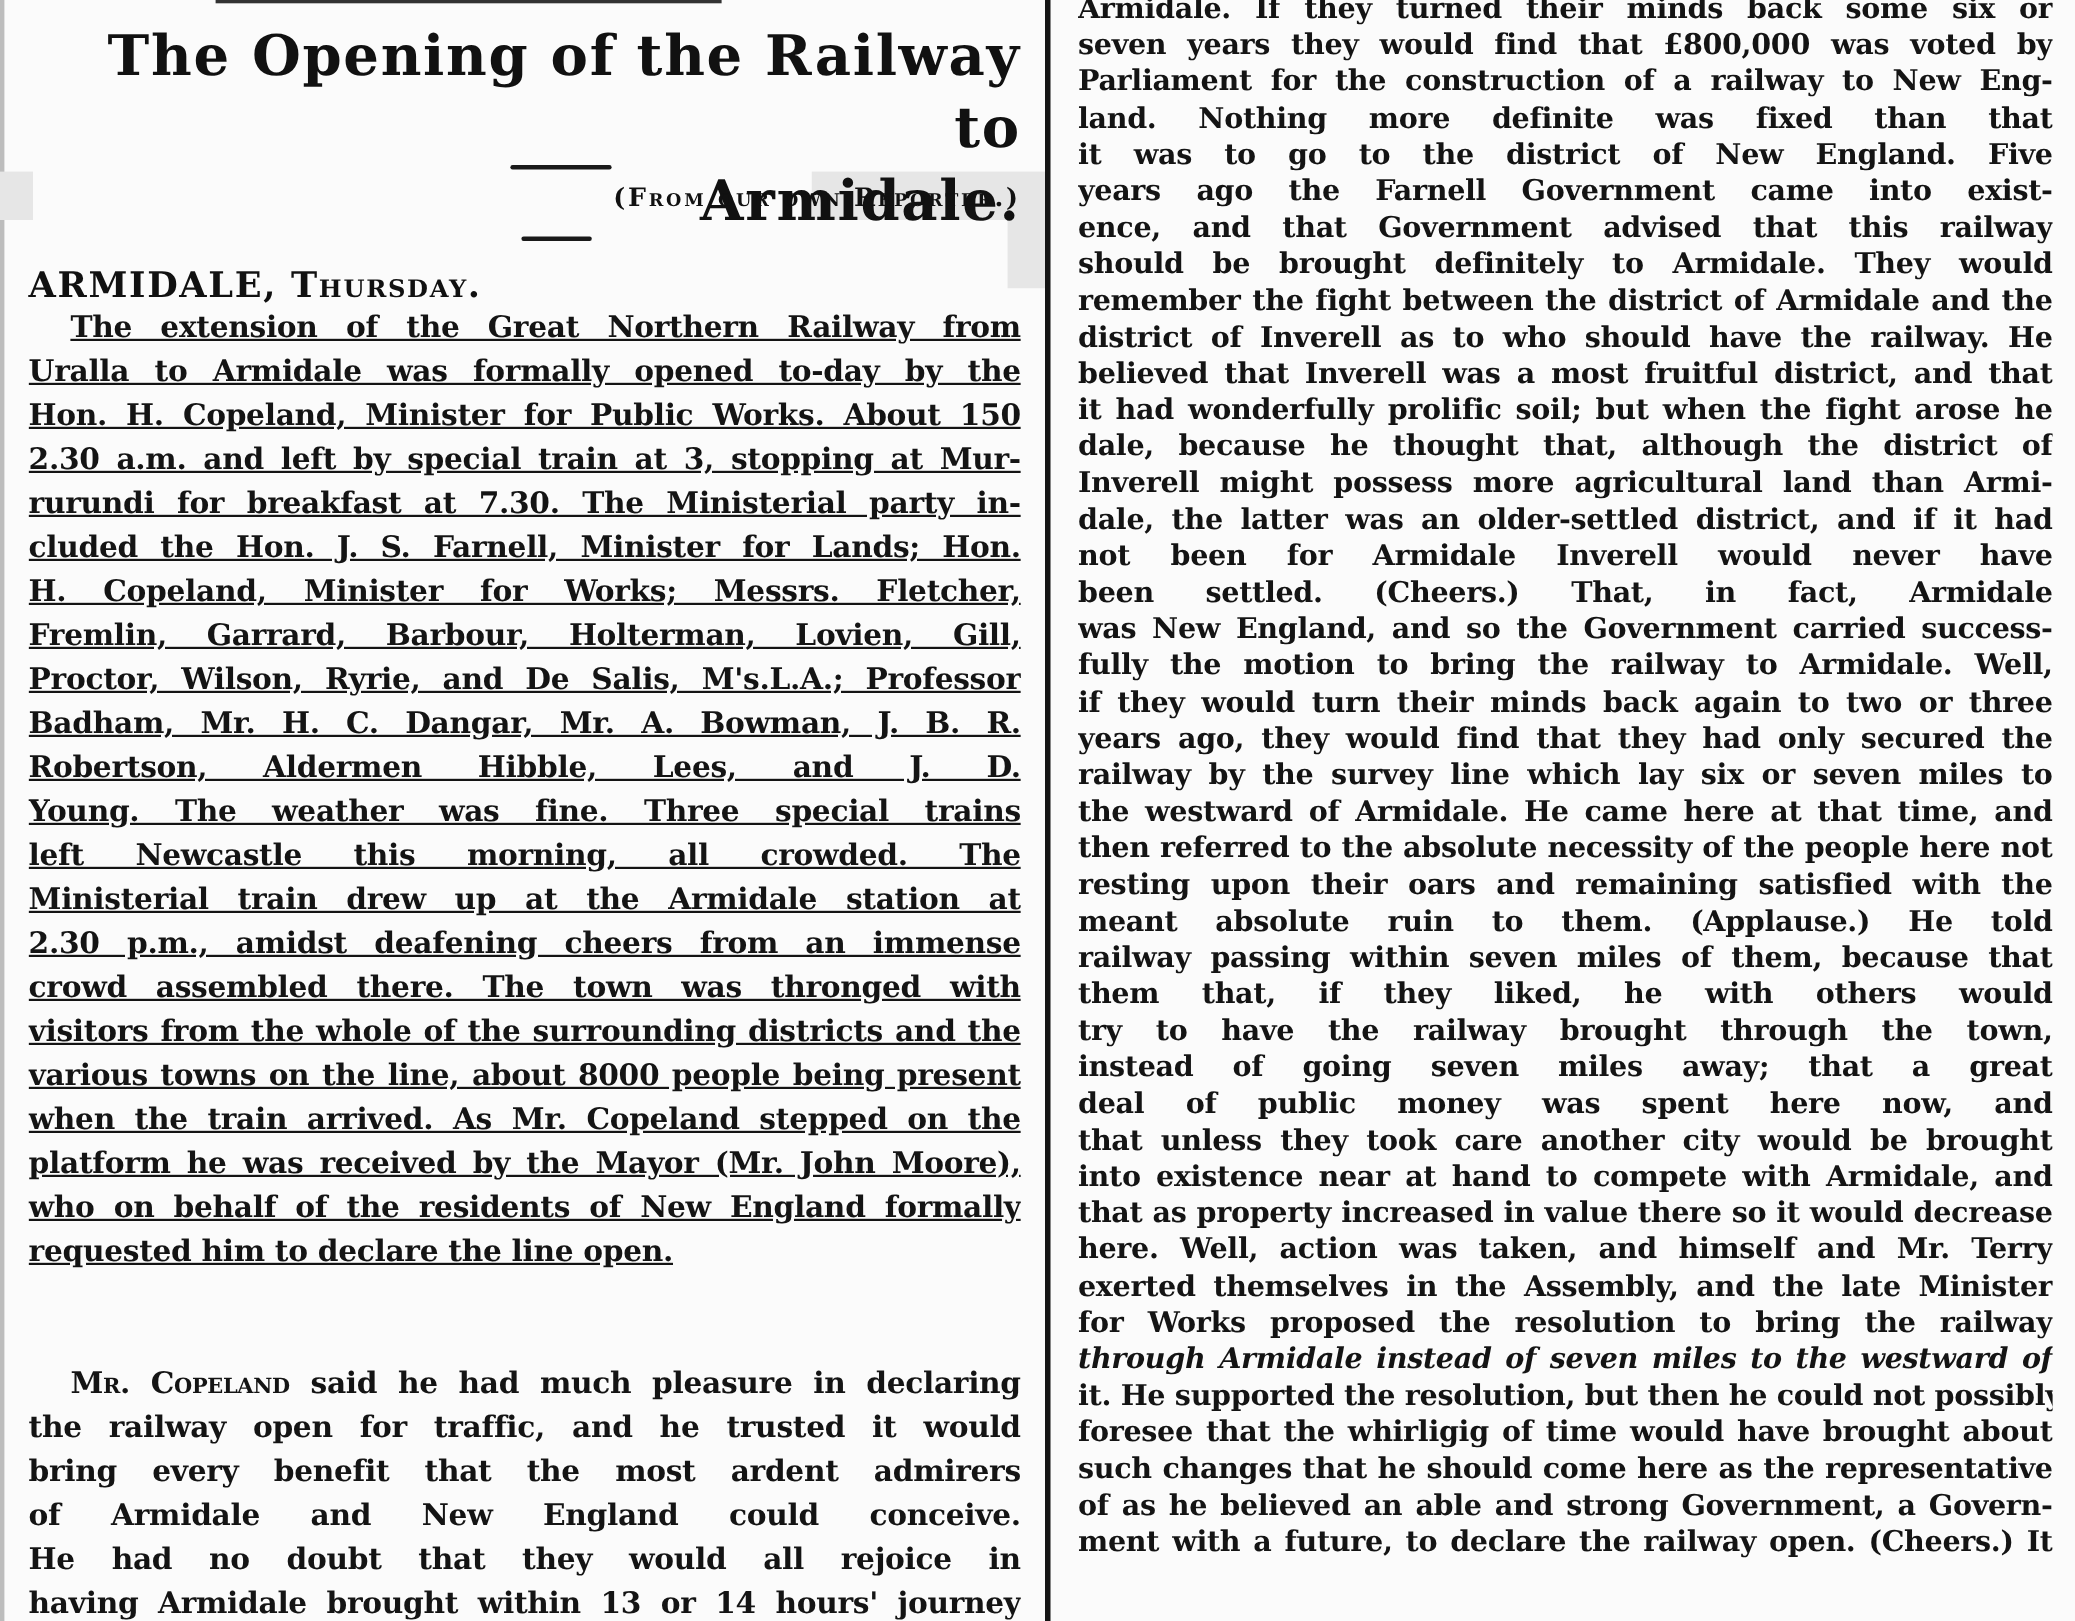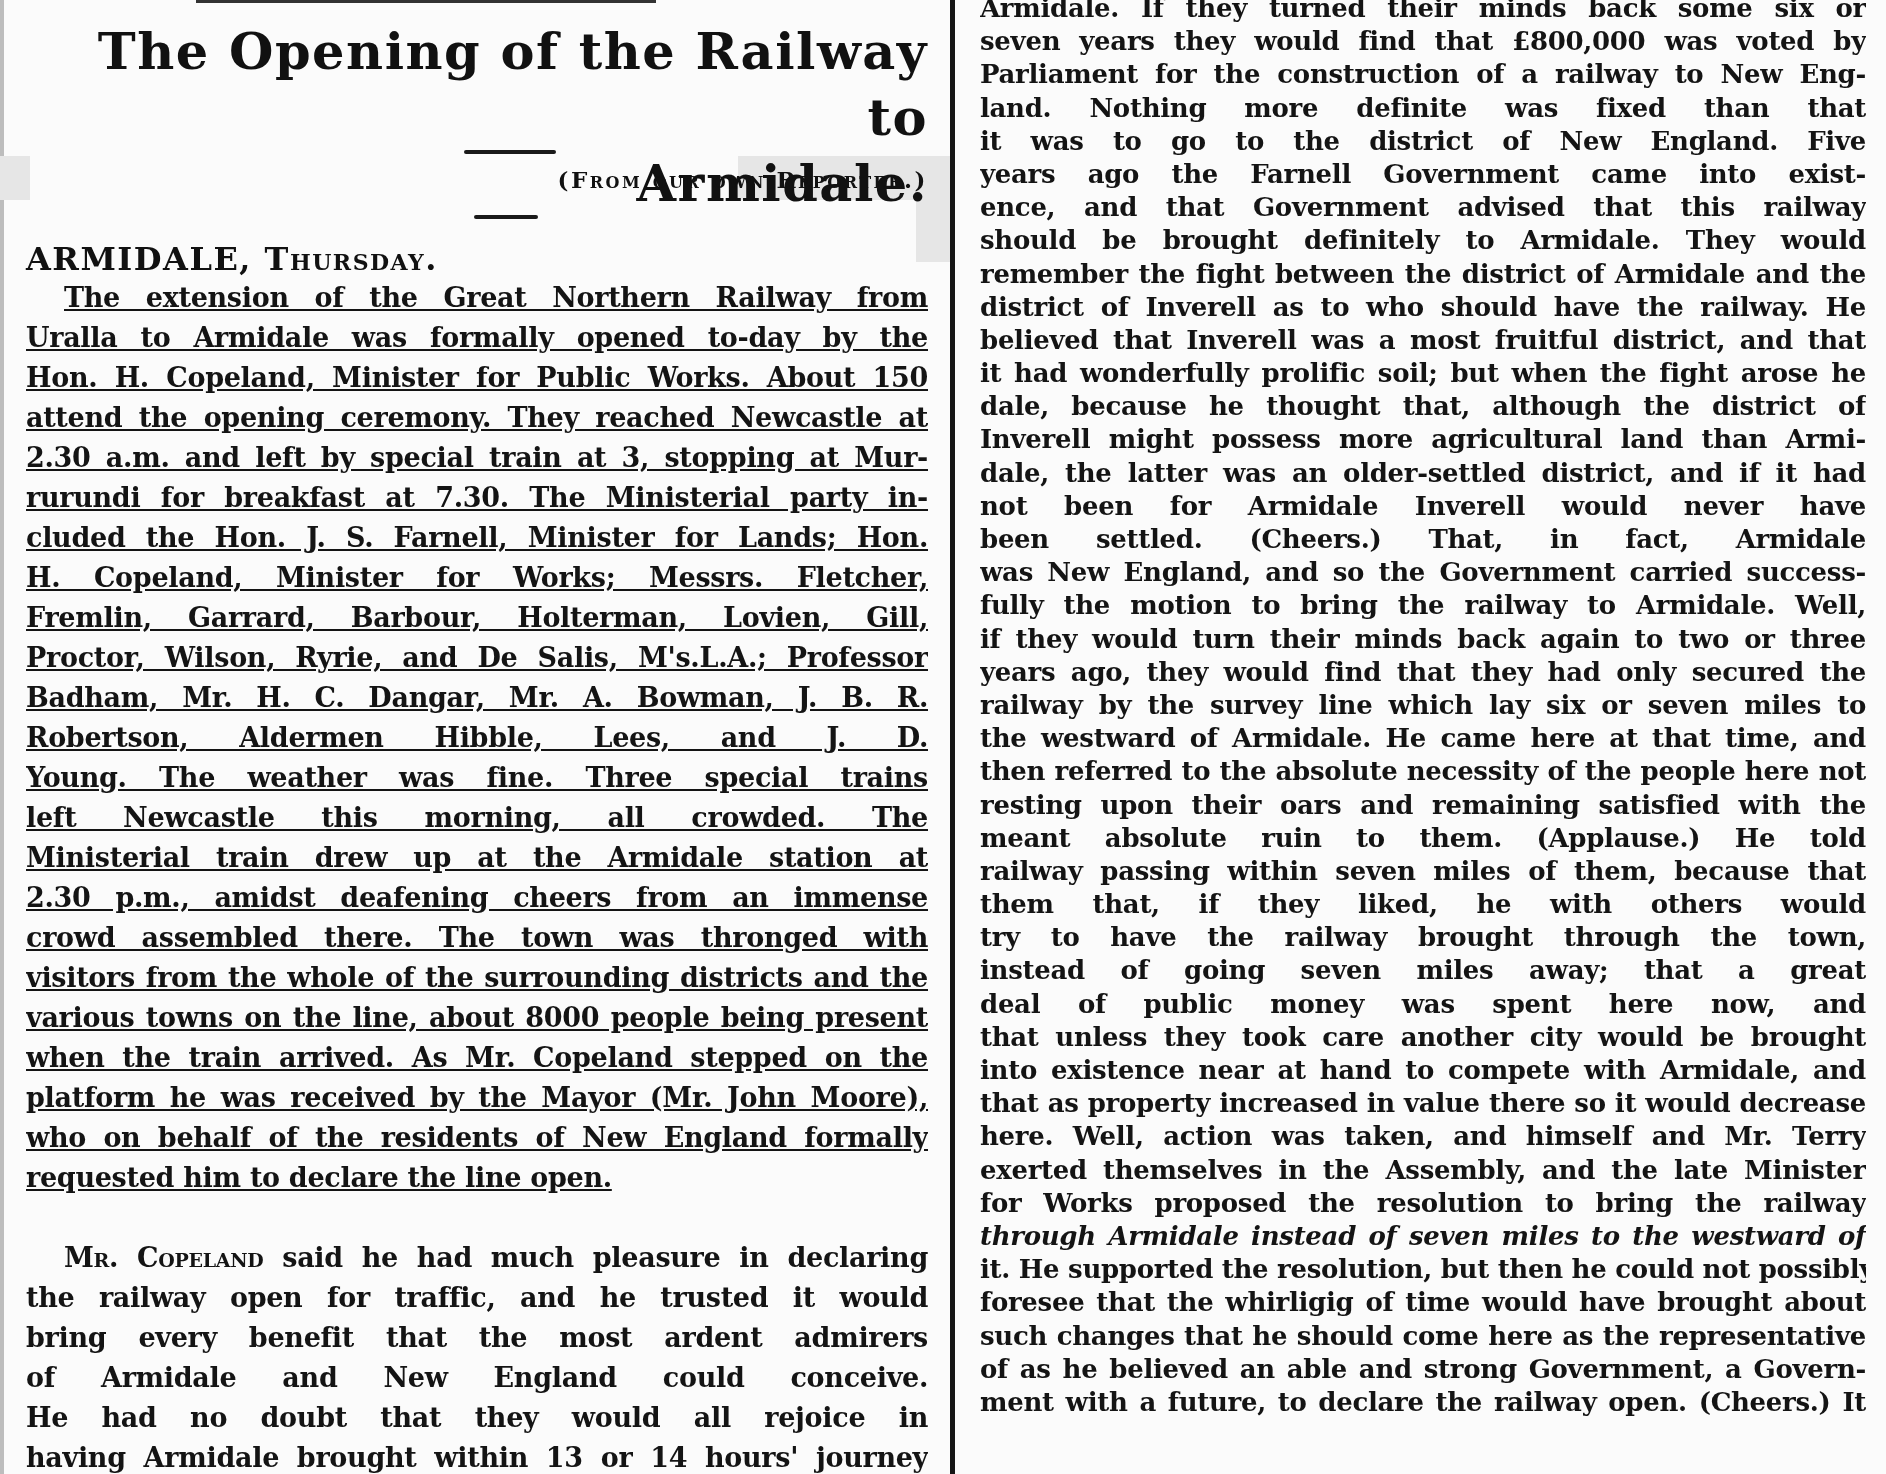--- a/index.html
+++ b/index.html
@@ -63,21 +63,20 @@
   <div class="short-rule" style="left:448px;top:215px;width:64px;"></div>
   <div class="dateline">
     <span>ARMIDALE,</span>
     <span class="sc">Thursday.</span>
   </div>
 
   <div class="para" style="top:278px;text-decoration:underline;">
     <span class="line indent">The extension of the Great Northern Railway from</span>
     <span class="line">Uralla to Armidale was formally opened to-day by the</span>
     <span class="line">Hon. H. Copeland, Minister for Public Works. About 150</span>
-    <span class="line">attend the opening ceremony. They reached Newcastle at</span>
     <span class="line">2.30 a.m. and left by special train at 3, stopping at Mur-</span>
     <span class="line">rurundi for breakfast at 7.30. The Ministerial party in-</span>
     <span class="line">cluded the Hon. J. S. Farnell, Minister for Lands; Hon.</span>
     <span class="line">H. Copeland, Minister for Works; Messrs. Fletcher,</span>
     <span class="line">Fremlin, Garrard, Barbour, Holterman, Lovien, Gill,</span>
     <span class="line">Proctor, Wilson, Ryrie, and De Salis, M's.L.A.; Professor</span>
     <span class="line">Badham, Mr. H. C. Dangar, Mr. A. Bowman, J. B. R.</span>
     <span class="line">Robertson, Aldermen Hibble, Lees, and J. D.</span>
     <span class="line">Young. The weather was fine. Three special trains</span>
     <span class="line">left Newcastle this morning, all crowded. The</span>

